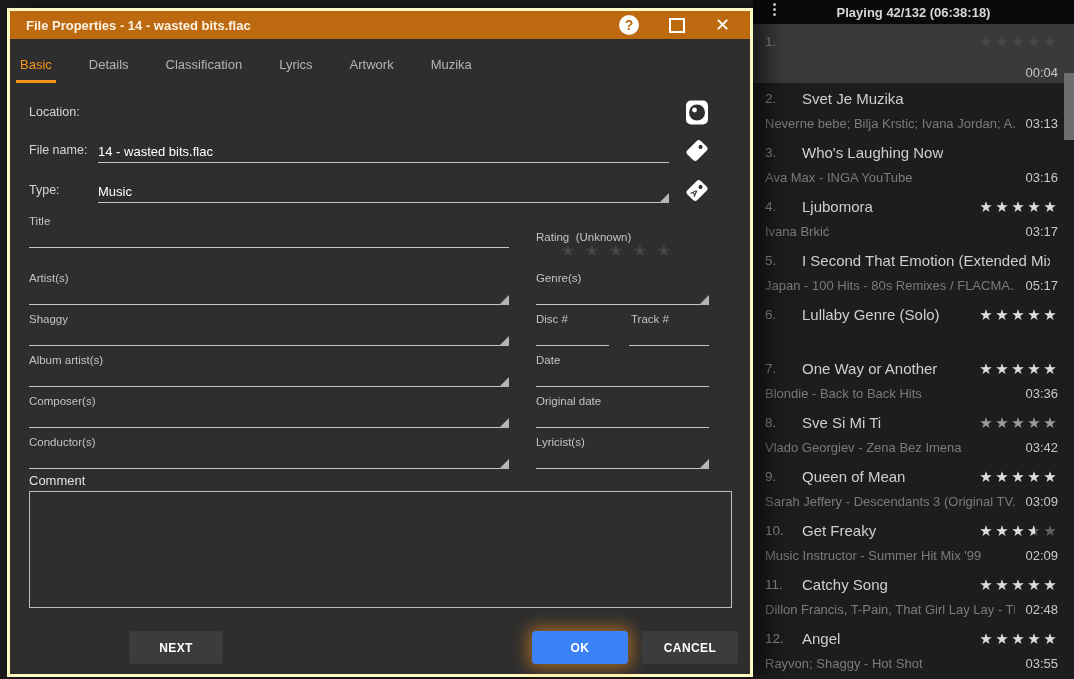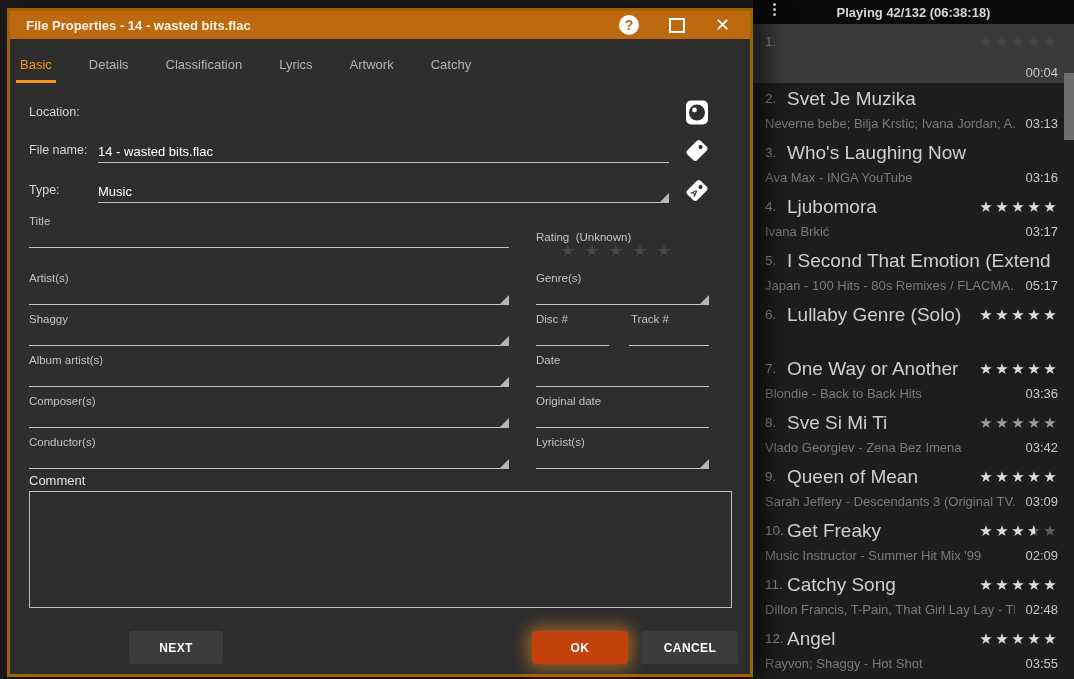--- a/index.html
+++ b/index.html
@@ -16,33 +16,33 @@
   .kebab{position:absolute;left:20px;top:3px;display:flex;flex-direction:column;gap:2px;cursor:pointer;}
   .kebab i{width:3px;height:3px;border-radius:50%;background:#d0d0d0;display:block;}
   .pl-header-title{flex:1;text-align:center;color:#d8d8d8;font-size:13px;font-weight:bold;}
   .pl-list{position:absolute;top:24px;left:0;right:0;}
   .pl-item{height:54px;box-sizing:border-box;padding:5px 16px 0 12px;display:flex;flex-direction:column;}
   .pl-item.selected{height:59px;background:#3a3a3a;padding-top:7px;}
   .line1{display:flex;align-items:center;height:21px;}
   .line2{display:flex;align-items:center;height:21px;margin-top:4px;}
   .pl-item.selected .line2{margin-top:10px;}
   .pl-num{color:#8a8a8a;font-size:13.5px;min-width:20px;flex-shrink:0;}
-  .pl-title{color:#cfcfcf;font-size:19px;white-space:nowrap;overflow:hidden;margin-left:2px;}
+  .pl-title{color:#cfcfcf;font-size:15px;white-space:nowrap;overflow:hidden;margin-left:17px;}
   .pl-stars{margin-left:auto;flex-shrink:0;font-size:15px;line-height:15px;padding-left:8px;}
   .pl-artist{color:#7b7b7b;font-size:13px;white-space:nowrap;overflow:hidden;flex:1;}
   .pl-time{color:#c9c9c9;font-size:13px;margin-left:10px;flex-shrink:0;}
   .scroll-thumb{position:absolute;right:0;top:73px;width:10px;height:67px;background:#6e6e6e;}
 
   .st{display:inline-block;width:16px;text-align:center;position:relative;}
   .st > span{position:absolute;left:1px;top:0;width:52%;overflow:hidden;}
 
   
   .dialog{
     position:absolute;left:7px;top:8px;width:746px;height:669px;box-sizing:border-box;
-    border:3px solid #a16207;background:#2e2e2e;z-index:2;
+    border:3px solid #fef9c3;background:#2e2e2e;z-index:2;
     box-shadow:14px 0 22px rgba(0,0,0,.55);
   }
   .titlebar{height:28px;background:#bd690f;display:flex;align-items:center;padding:0 12px 0 16px;}
   .tb-title{flex:1;color:#fcf3e6;font-size:13px;font-weight:bold;}
   .tb-icons{display:flex;align-items:center;gap:30px;margin-right:8px;}
   .help-icon{width:20px;height:20px;border-radius:50%;background:#fff;color:#bd690f;
     font-weight:bold;font-size:14px;display:flex;align-items:center;justify-content:center;cursor:pointer;}
   .max-icon{width:12px;height:11px;border:2px solid #fff;cursor:pointer;}
   .close-icon{color:#fff;font-size:18px;line-height:18px;cursor:pointer;}
 
@@ -67,21 +67,21 @@
     background:transparent;border:1px solid #bdbdbd;resize:none;outline:none;color:#fff;
     font-family:"Liberation Sans",sans-serif;font-size:13px;
   }
   .btn{
     position:absolute;top:548px;height:33px;border:none;border-radius:3px;background:#3c3c3c;
     color:#fff;font-size:12px;font-weight:bold;letter-spacing:.4px;cursor:pointer;
     font-family:"Liberation Sans",sans-serif;
   }
   .btn.disabled{color:#858585;}
   .btn-ok{
-    background:#c2410c;border-radius:4px;
+    background:#3b82f6;border-radius:4px;
     box-shadow:0 0 16px 4px rgba(247,148,29,.55);
   }
 </style>
 </head>
 <body>
 
 <div class="panel">
   <div class="pl-header">
     <span class="kebab">
         <i></i>
@@ -232,21 +232,21 @@
       <span class="close-icon">✕</span>
     </span>
   </div>
 
   <div class="tabstrip">
     <div class="tab active">Basic</div>
     <div class="tab">Details</div>
     <div class="tab">Classification</div>
     <div class="tab">Lyrics</div>
     <div class="tab">Artwork</div>
-    <div class="tab">Catchy</div>
+    <div class="tab">Muzika</div>
   </div>
 
   <div class="form">
 
     <span class="flabel" style="left:19px;top:22px">Location:</span>
     <span class="row-icon" style="top:17px">
       <svg width="26" height="25" viewBox="0 0 26 25">
           <rect x="2" y="0.5" width="22" height="24" rx="5" fill="#fff"></rect>
           <circle cx="13" cy="12.5" r="8" fill="#2e2e2e"></circle>
           <circle cx="10.5" cy="10" r="2.4" fill="#fff"></circle>

